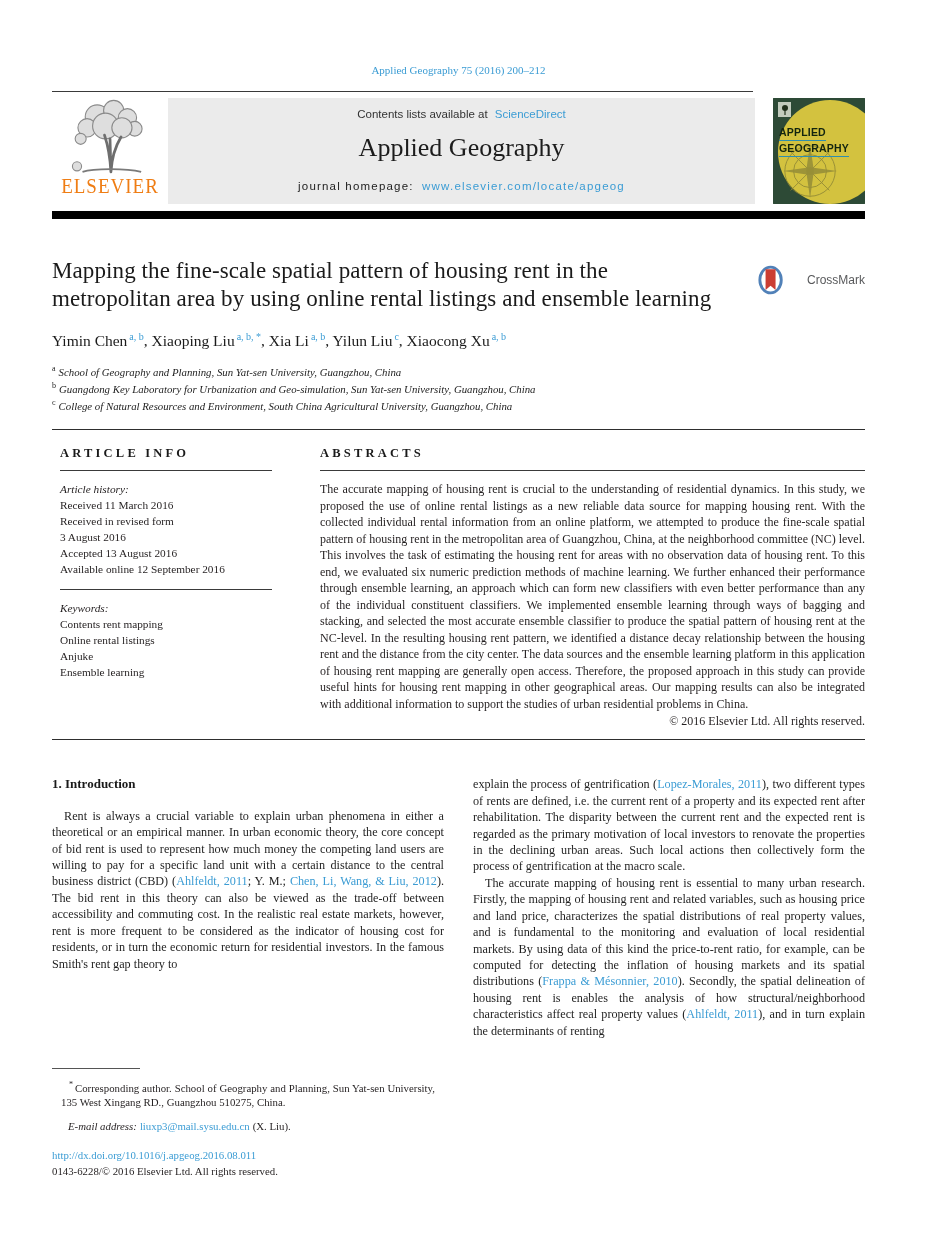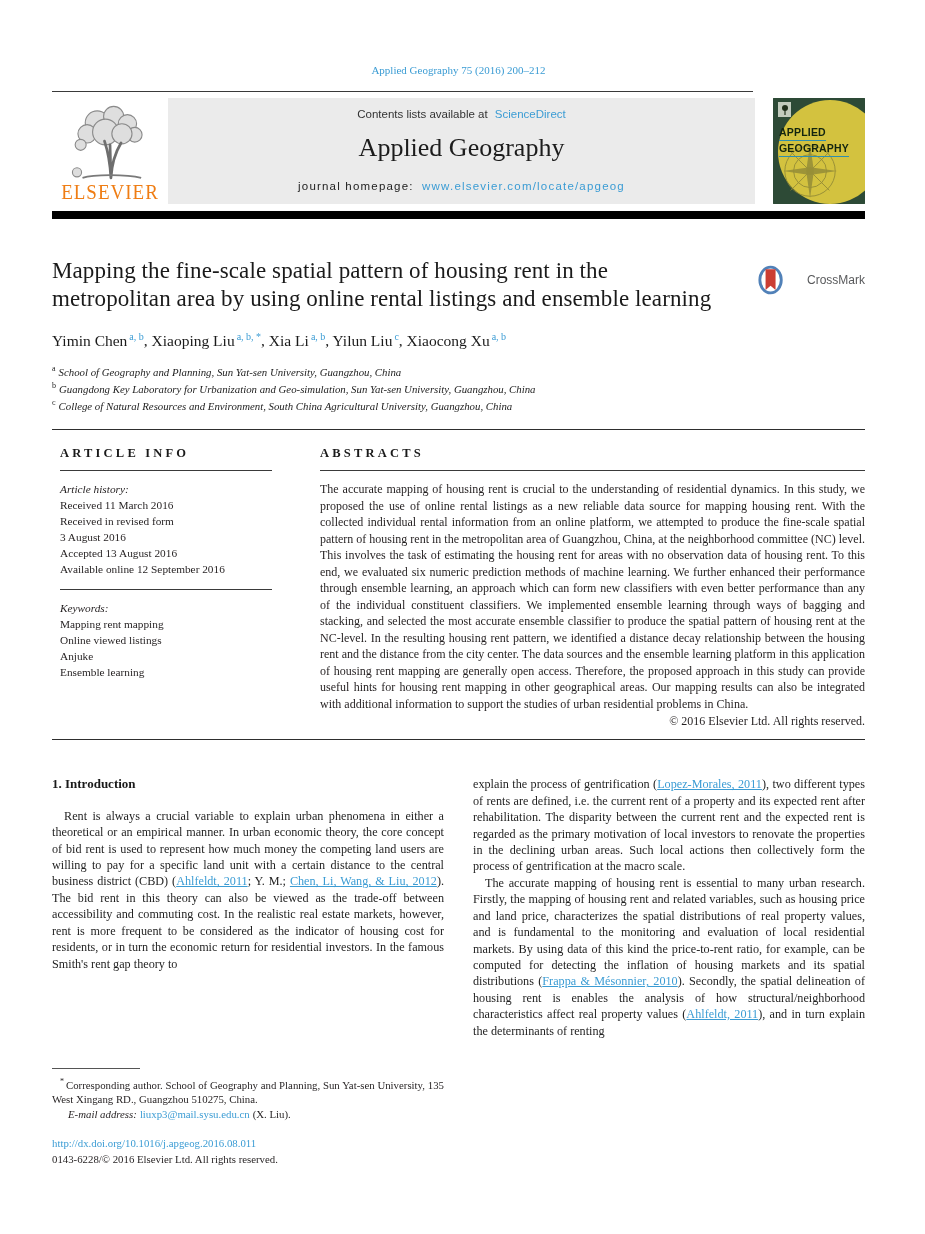--- a/index.html
+++ b/index.html
@@ -3,30 +3,30 @@
 <meta charset="utf-8">
 <style>
   html,body{margin:0;padding:0;}
   body{
     width:925px;height:1234px;background:#ffffff;position:relative;overflow:hidden;
     font-family:"Liberation Serif","DejaVu Serif",serif;color:#231f20;
   }
   .page{position:relative;padding:64px 60px 0 52px;}
   .sans{font-family:"Liberation Sans","DejaVu Sans",sans-serif;}
   .link{color:var(--link,#3b9cd4);}
-  .cite{color:var(--link,#3b9cd4);text-decoration:underline;}
+  .cite{color:var(--link,#3b9cd4);}
   .ital{font-style:italic;}
 
   
   .citation{text-align:center;font-size:11px;color:var(--link,#3b9cd4);margin-bottom:15px;}
   .toprule{border-top:1px solid #3a3a3a;margin-right:112px;margin-bottom:6px;}
 
   
   .masthead{display:flex;height:106px;}
-  .logo-col{width:116px;display:flex;flex-direction:column;align-items:center;justify-content:flex-end;padding-bottom:2px;}
+  .logo-col{width:116px;display:flex;flex-direction:column;align-items:center;justify-content:flex-start;padding-bottom:2px;}
   .tree-svg{width:88px;height:78px;display:block;}
   .elsevier-word{color:var(--elsevier_orange,#ef7d14);font-size:19px;letter-spacing:1px;line-height:20px;transform:scaleY(1.12);}
   .mast-box{flex:1;background:var(--header_gray,#ebebeb);text-align:center;padding-top:10px;}
   .contents-line{font-size:11.5px;color:#333;}
   .contents-line .link{margin-left:4px;}
   .journal-name{font-size:26px;margin-top:13px;color:#1c1c1c;}
   .homepage-line{font-size:11.5px;letter-spacing:1.2px;margin-top:17px;color:#222;}
   .homepage-line .link{margin-left:4px;}
 
   
@@ -70,21 +70,21 @@
   .body-cols{display:flex;gap:29px;margin-top:36px;}
   .col{width:392px;font-size:12.2px;line-height:16.4px;text-align:justify;color:#1f1f1f;}
   h2{font-size:13px;margin:0 0 15px;font-weight:700;color:#1a1a1a;}
   .col p{margin:0;}
   .col p.indent{text-indent:12px;}
   .col p + p{margin-top:0;}
 
   
   .footnote{position:absolute;left:52px;top:1068px;width:392px;}
   .fn-rule{width:88px;border-top:1px solid #555;margin-bottom:6px;}
-  .fn-text{font-size:10.8px;line-height:14.6px;text-align:justify;margin:0;text-indent:8px;}
+  .fn-text{font-size:10.8px;line-height:14.6px;text-align:justify;margin:9px;text-indent:8px;}
   .fn-text sup{font-size:8px;margin-right:2px;}
   .fn-email{font-size:10.8px;line-height:14.6px;margin:0;text-indent:16px;}
   .fn-email .link{margin-left:3px;margin-right:3px;}
   .doi-block{margin-top:15px;font-size:10.8px;line-height:15.5px;}
 </style>
 </head>
 <body>
 
 <div class="page">
 
@@ -185,22 +185,22 @@
       <div class="sec-head">ARTICLE INFO</div>
       <div class="head-rule"></div>
       <div class="info-label">Article history:</div>
       <div class="info-line">Received 11 March 2016</div>
       <div class="info-line">Received in revised form</div>
       <div class="info-line">3 August 2016</div>
       <div class="info-line">Accepted 13 August 2016</div>
       <div class="info-line">Available online 12 September 2016</div>
       <div class="info-divider"></div>
       <div class="info-label">Keywords:</div>
-      <div class="info-line">Mapping rent mapping</div>
-      <div class="info-line">Online viewed listings</div>
+      <div class="info-line">Contents rent mapping</div>
+      <div class="info-line">Online rental listings</div>
       <div class="info-line">Anjuke</div>
       <div class="info-line">Ensemble learning</div>
     </div>
 
     <div class="abs-col">
       <div class="sec-head">ABSTRACTS</div>
       <div class="head-rule"></div>
       <div class="abs-text">The accurate mapping of housing rent is crucial to the understanding of residential dynamics. In this study, we proposed the use of online rental listings as a new reliable data source for mapping housing rent. With the collected individual rental information from an online platform, we attempted to produce the fine-scale spatial pattern of housing rent in the metropolitan area of Guangzhou, China, at the neighborhood committee (NC) level. This involves the task of estimating the housing rent for areas with no observation data of housing rent. To this end, we evaluated six numeric prediction methods of machine learning. We further enhanced their performance through ensemble learning, an approach which can form new classifiers with even better performance than any of the individual constituent classifiers. We implemented ensemble learning through ways of bagging and stacking, and selected the most accurate ensemble classifier to produce the spatial pattern of housing rent at the NC-level. In the resulting housing rent pattern, we identified a distance decay relationship between the housing rent and the distance from the city center. The data sources and the ensemble learning platform in this application of housing rent mapping are generally open access. Therefore, the proposed approach in this study can provide useful hints for housing rent mapping in other geographical areas. Our mapping results can also be integrated with additional information to support the studies of urban residential problems in China.</div>
       <div class="abs-copy">© 2016 Elsevier Ltd. All rights reserved.</div>
     </div>

